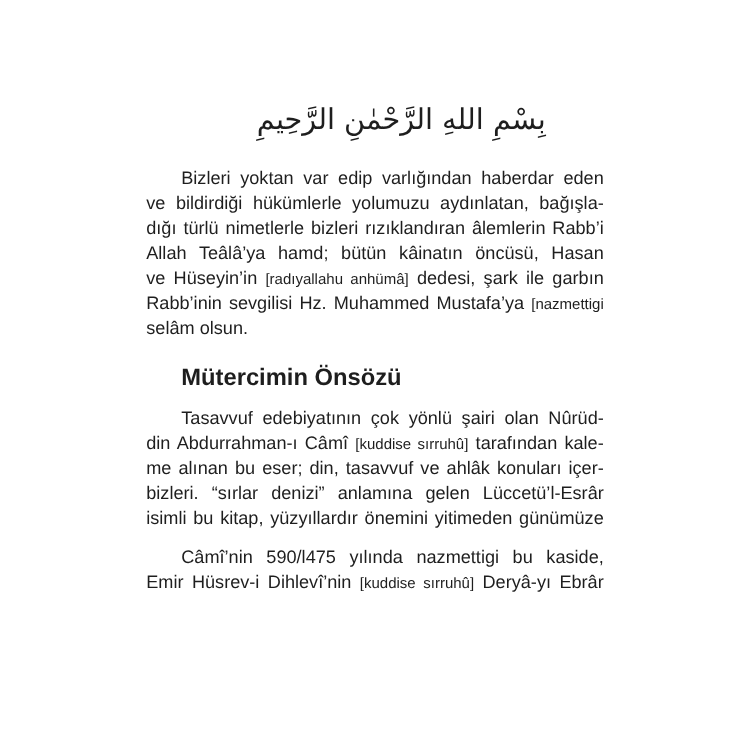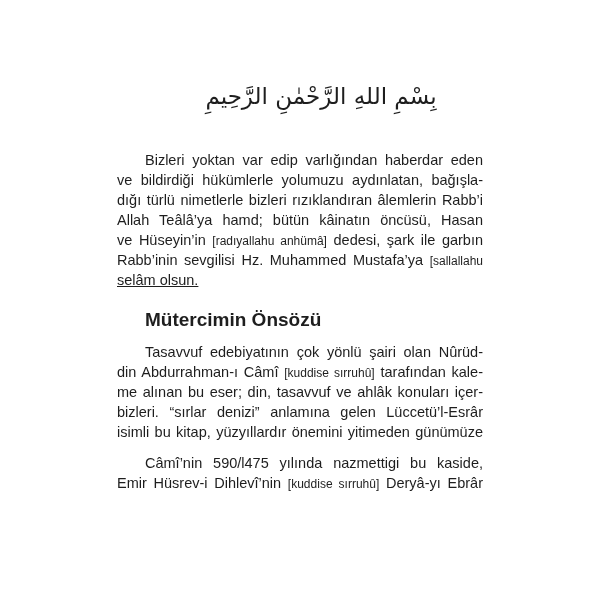--- a/index.html
+++ b/index.html
@@ -17,32 +17,32 @@
     text-align:center;
     direction:rtl;
     font-family:"DejaVu Sans",sans-serif;
     font-size:23px;
     line-height:40px;
     color:#1e1e1e;
     margin-left:21px;
   }
   .textblock{
     position:absolute;
-    left:117px;top:150px;
+    left:117px;top:133px;
     width:366px;
     font-size:14.5px;
     line-height:20px;
   }
   .para{margin:0;padding:0;}
   .tline{
     height:20px;
     text-align:justify;
     text-align-last:justify;
   }
-  .tline.last{text-align-last:left;text-decoration:underline;}
+  .tline.last{text-align-last:left;}
   .tline.ind{padding-left:28px;}
   .seg-normal{}
   .seg-small{font-size:12px;}
   .seg-italic{}
   .heading{
     margin-top:20px;
     margin-bottom:12px;
     padding-left:28px;
     height:20px;
     font-weight:bold;
@@ -59,21 +59,21 @@
   <div class="bismillah">بِسْمِ اللهِ الرَّحْمٰنِ الرَّحِيمِ</div>
 
   <div class="textblock">
 
     <div class="para">
         <div class="tline ind"><span class="seg-normal">Bizleri yoktan var edip varlığından haberdar eden</span></div>
         <div class="tline"><span class="seg-normal">ve bildirdiği hükümlerle yolumuzu aydınlatan, bağışla-</span></div>
         <div class="tline"><span class="seg-normal">dığı türlü nimetlerle bizleri rızıklandıran âlemlerin Rabb’i</span></div>
         <div class="tline"><span class="seg-normal">Allah Teâlâ’ya hamd; bütün kâinatın öncüsü, Hasan</span></div>
         <div class="tline"><span class="seg-normal">ve Hüseyin’in </span><span class="seg-small">[radıyallahu anhümâ]</span><span class="seg-normal"> dedesi, şark ile garbın</span></div>
-        <div class="tline"><span class="seg-normal">Rabb’inin sevgilisi Hz. Muhammed Mustafa’ya </span><span class="seg-small">[sallallahu</span></div>
+        <div class="tline"><span class="seg-normal">Rabb’inin sevgilisi Hz. Muhammed Mustafa’ya </span><span class="seg-small">[nazmettigi</span></div>
         <div class="tline last"><span class="seg-normal">selâm olsun.</span></div>
       </div>
 
     <div class="heading">Mütercimin Önsözü</div>
 
     <div class="para">
         <div class="tline ind"><span class="seg-normal">Tasavvuf edebiyatının çok yönlü şairi olan Nûrüd-</span></div>
         <div class="tline"><span class="seg-normal">din Abdurrahman-ı Câmî </span><span class="seg-small">[kuddise sırruhû]</span><span class="seg-normal"> tarafından kale-</span></div>
         <div class="tline"><span class="seg-normal">me alınan bu eser; din, tasavvuf ve ahlâk konuları içer-</span></div>
         <div class="tline"><span class="seg-normal">bizleri. “sırlar denizi” anlamına gelen </span><span class="seg-italic">Lüccetü’l-Esrâr</span></div>

